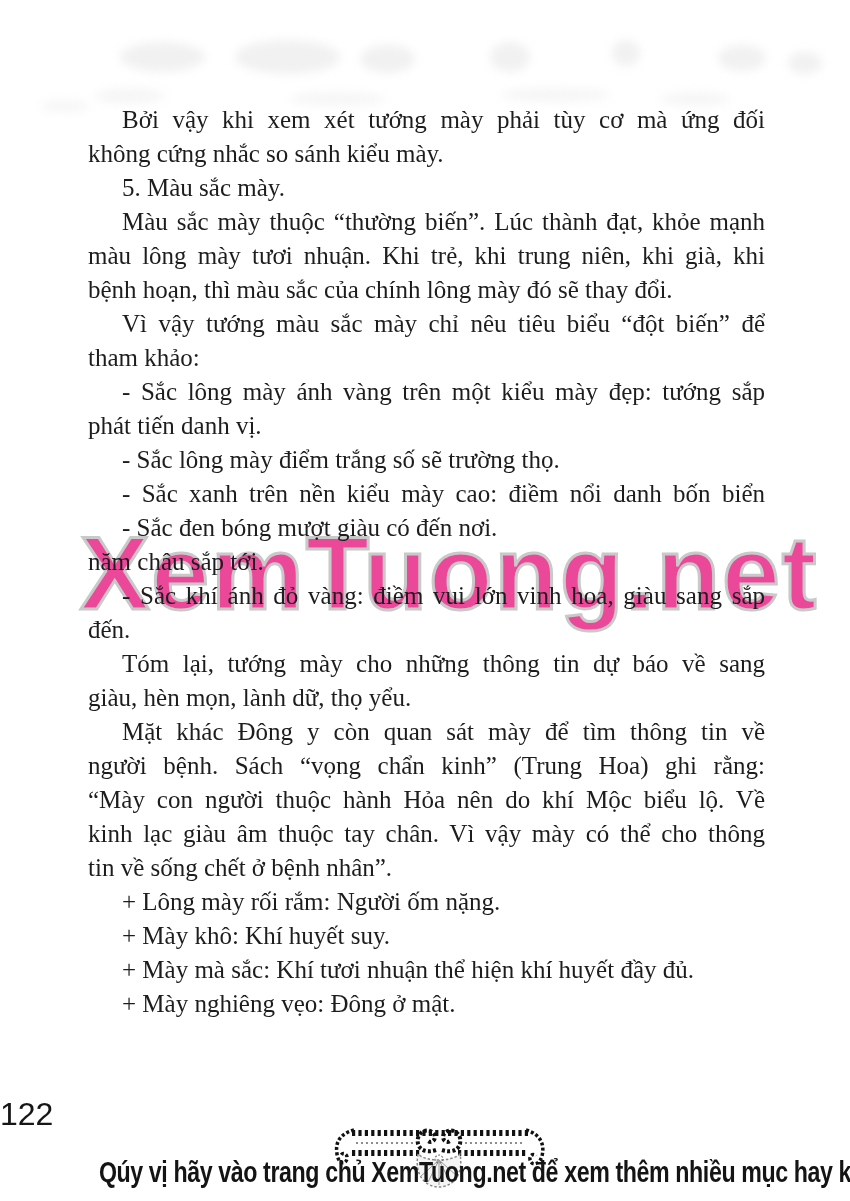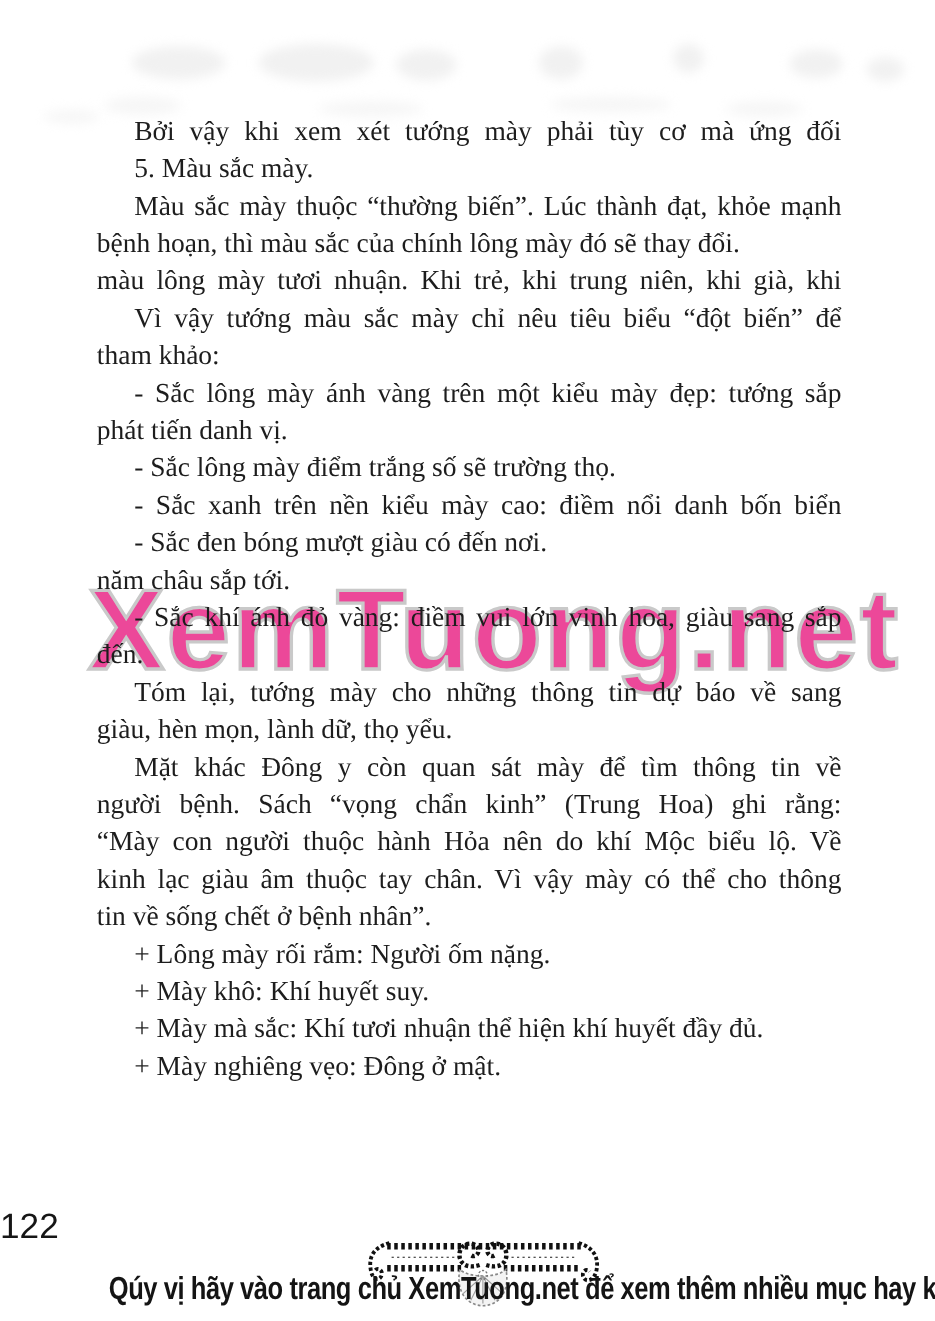--- a/index.html
+++ b/index.html
@@ -66,24 +66,25 @@
     <div class="smudge r2" style="left:290px;top:92px;width:95px;height:14px;"></div>
     <div class="smudge r2" style="left:500px;top:88px;width:110px;height:14px;"></div>
     <div class="smudge r2" style="left:660px;top:92px;width:70px;height:14px;"></div>
     <div class="smudge r2" style="left:40px;top:100px;width:50px;height:12px;"></div>
   </div>
 
   <div class="watermark">XemTuong.net</div>
 
   <div class="text-block" id="text-block">
       <div class="line indent just">Bởi vậy khi xem xét tướng mày phải tùy cơ mà ứng đối</div>
+      <div class="line">không cứng nhắc so sánh kiểu mày.</div>
       <div class="line indent">5. Màu sắc mày.</div>
       <div class="line indent just">Màu sắc mày thuộc “thường biến”. Lúc thành đạt, khỏe mạnh</div>
+      <div class="line just">màu lông mày tươi nhuận. Khi trẻ, khi trung niên, khi già, khi</div>
       <div class="line">bệnh hoạn, thì màu sắc của chính lông mày đó sẽ thay đổi.</div>
-      <div class="line just">màu lông mày tươi nhuận. Khi trẻ, khi trung niên, khi già, khi</div>
       <div class="line indent just">Vì vậy tướng màu sắc mày chỉ nêu tiêu biểu “đột biến” để</div>
       <div class="line">tham khảo:</div>
       <div class="line indent just">- Sắc lông mày ánh vàng trên một kiểu mày đẹp: tướng sắp</div>
       <div class="line">phát tiến danh vị.</div>
       <div class="line indent">- Sắc lông mày điểm trắng số sẽ trường thọ.</div>
       <div class="line indent just">- Sắc xanh trên nền kiểu mày cao: điềm nổi danh bốn biển</div>
       <div class="line indent">- Sắc đen bóng mượt giàu có đến nơi.</div>
       <div class="line">năm châu sắp tới.</div>
       <div class="line indent just">- Sắc khí ánh đỏ vàng: điềm vui lớn vinh hoa, giàu sang sắp</div>
       <div class="line">đến.</div>

